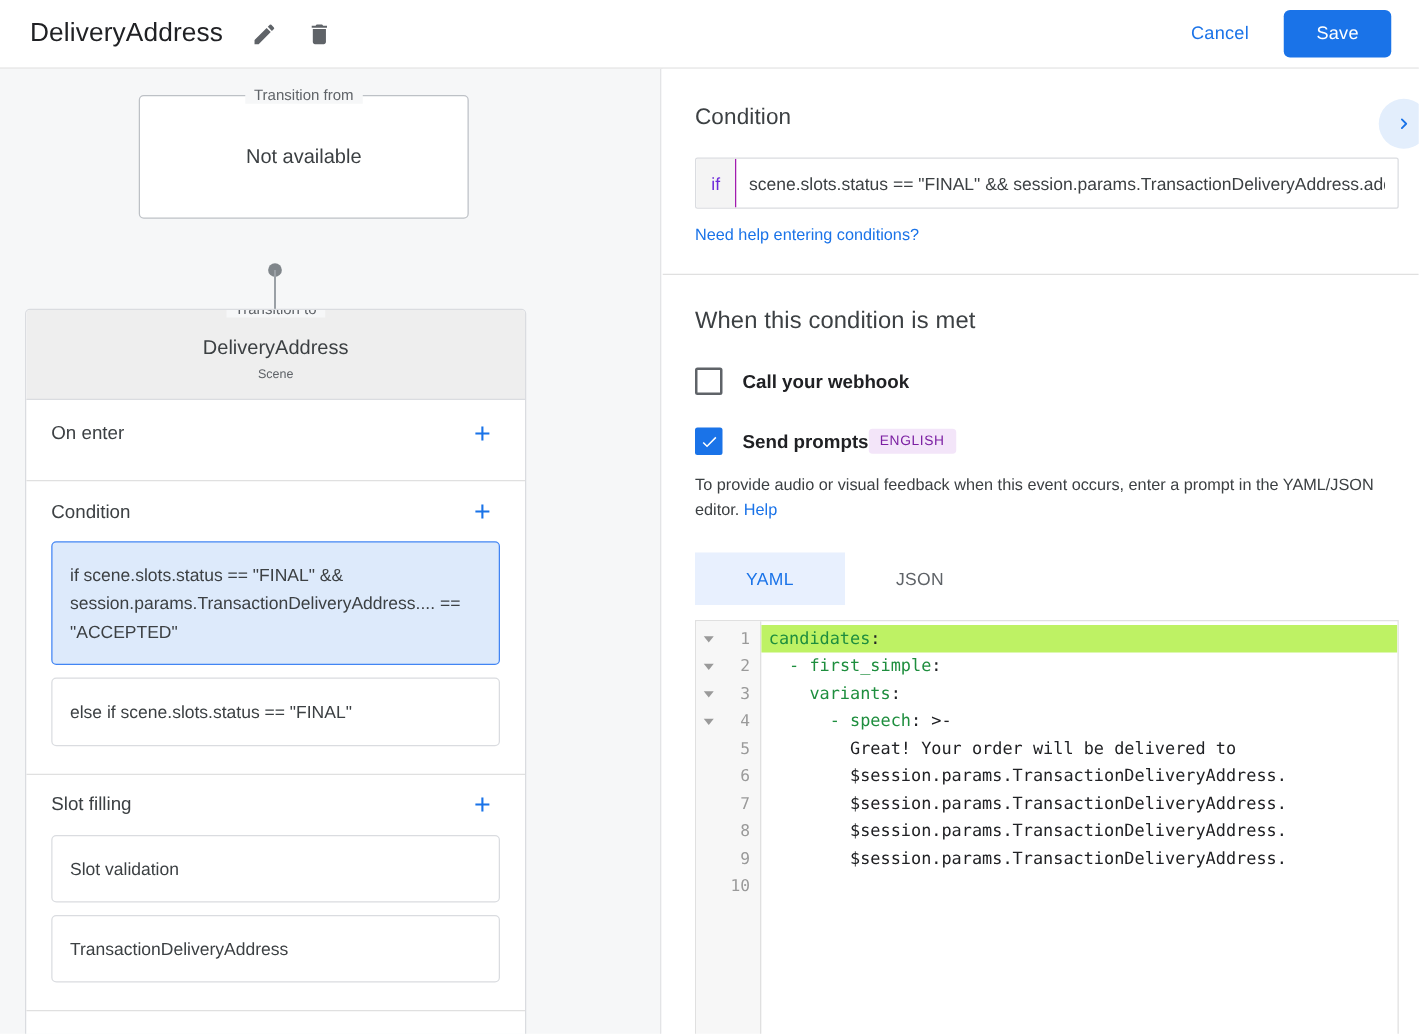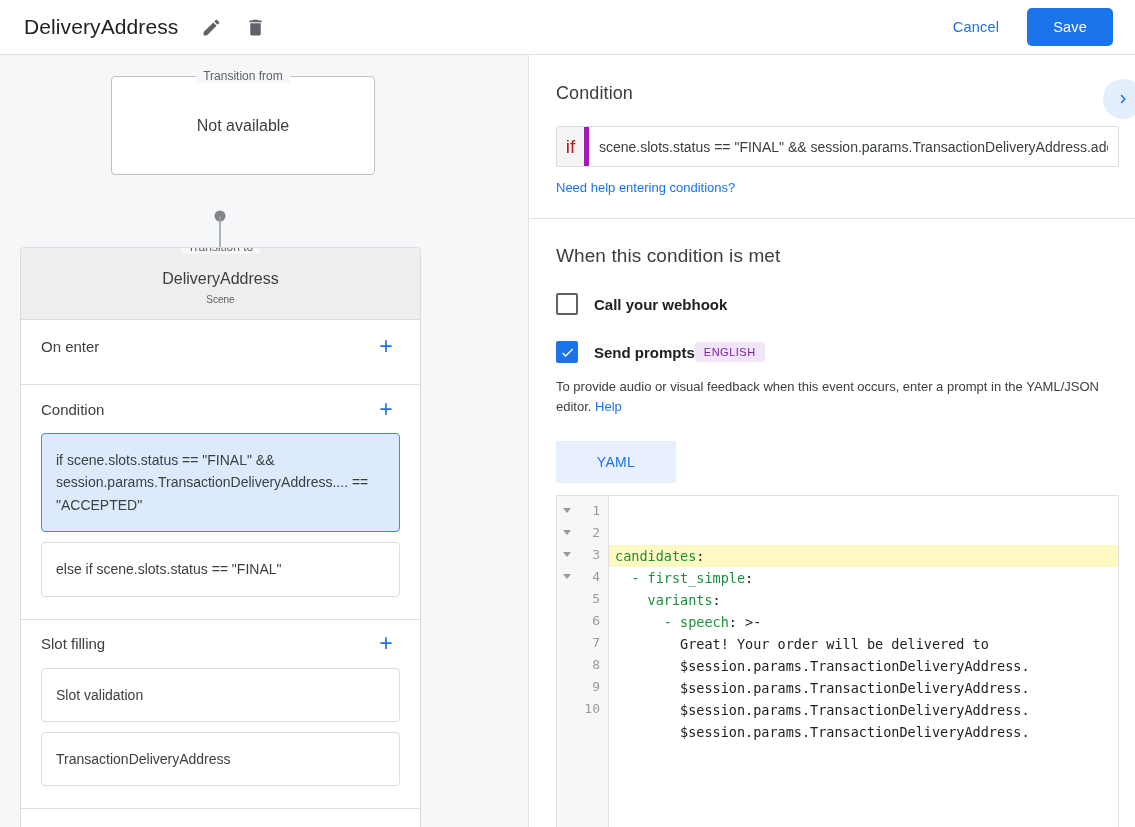--- a/index.html
+++ b/index.html
@@ -150,23 +150,23 @@
   .if-row {
     margin-top: 22px;
     display: flex; align-items: stretch;
     border: 1px solid #dadce0; border-radius: 2px;
     height: 41px; overflow: hidden;
     background: #fff;
     width: 563px;
   }
   .if-label {
     width: 32px; background: #f4f4f4;
-    border-right: 5px solid #a21caf;
+    border-right: 1px solid #a21caf;
     display: flex; align-items: center; justify-content: center;
-    font-size: 19px; color: #b91c1c;
+    font-size: 14px; color: #6d28d9;
   }
   .if-input {
     flex: 1; border: none; outline: none;
     font-family: inherit; font-size: 14px; color: #3c4043;
     padding: 0 10px; background: transparent;
   }
   .help-link {
     display: inline-block; margin-top: 13px;
     font-size: 13px; color: #1a73e8; text-decoration: none; cursor: pointer;
   }
@@ -225,21 +225,21 @@
     border-left: 4.5px solid transparent;
     border-right: 4.5px solid transparent;
     border-top: 5px solid #9a9a9a;
     cursor: pointer;
   }
   .gnum { width: 100%; text-align: right; padding-right: 8px; }
   .code {
     flex: 1; padding-top: 3px; overflow: hidden; white-space: pre;
   }
   .cline { height: 22px; line-height: 22px; padding-left: 6px; color: #202124; }
-  .cline.hl { background: #fef9c3; margin-top: 46px; }
+  .cline.hl { background: #bef264; }
   .k { color: #1e8e3e; }
   .p { color: #202124; }
 </style>
 </head>
 <body>
 
 <div class="topbar">
   <div class="title">DeliveryAddress</div>
 
   <div class="icon-btn pencil">
@@ -354,20 +354,21 @@
       <span class="cb-label">Send prompts</span>
       <span class="badge">ENGLISH</span>
     </div>
 
     <div class="met-desc">
       <span>To provide audio or visual feedback when this event occurs, enter a prompt in the YAML/JSON editor. </span><a>Help</a>
     </div>
 
     <div class="tabs">
       <div class="tab active">YAML</div>
+      <div class="tab">JSON</div>
     </div>
   </div>
 
   <div class="editor-wrap">
     <div class="gutter" id="gutter">
         <div class="gline">
           <span class="fold"></span>
           <span class="gnum">1</span>
         </div>
         <div class="gline">

